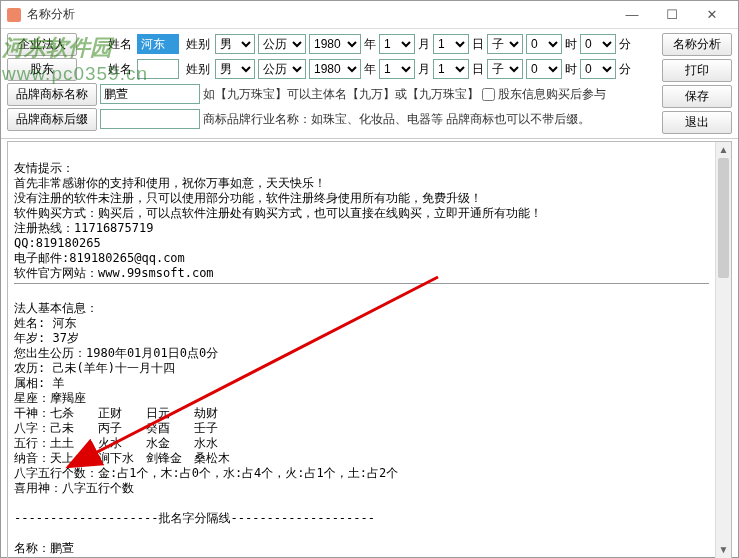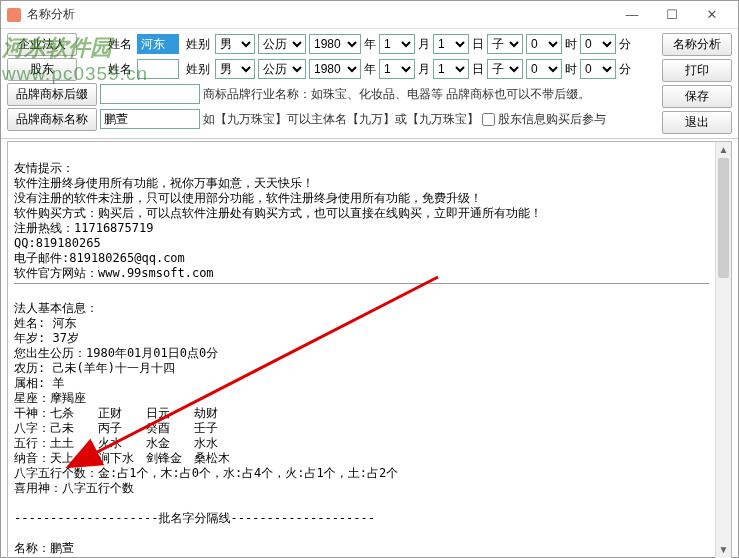--- a/index.html
+++ b/index.html
@@ -86,30 +86,30 @@
         <span>月</span>
         <select class="sel" style="width:36px"><option>1</option></select>
         <span>日</span>
         <select class="sel" style="width:36px"><option>子</option></select>
         <select class="sel" style="width:36px"><option>0</option></select>
         <span>时</span>
         <select class="sel" style="width:36px"><option>0</option></select>
         <span>分</span>
       </div>
       <div class="form-row">
-        <span class="btn-small" style="min-width:84px">品牌商标后缀</span>
-        <input class="txt" style="width: 100px;" value="">
-        <span class="desc-text">商标品牌行业名称：如珠宝、化妆品、电器等 品牌商标也可以不带后缀。</span>
-      </div>
-      <div class="form-row">
         <span class="btn-small" style="min-width:84px">品牌商标名称</span>
         <input class="txt" style="width: 100px;" value="鹏萱">
         <span class="desc-text">如【九万珠宝】可以主体名【九万】或【九万珠宝】</span>
         <input type="checkbox" class="checkbox" style="">
         <span class="desc-text">股东信息购买后参与</span>
+      </div>
+      <div class="form-row">
+        <span class="btn-small" style="min-width:84px">品牌商标后缀</span>
+        <input class="txt" style="width: 100px;" value="">
+        <span class="desc-text">商标品牌行业名称：如珠宝、化妆品、电器等 品牌商标也可以不带后缀。</span>
       </div>
     </div>
     <div class="side-btns">
       <span class="btn-small">名称分析</span>
       <span class="btn-small">打印</span>
       <span class="btn-small">保存</span>
       <span class="btn-small">退出</span>
     </div>
   </div>
 
@@ -117,21 +117,21 @@
     <svg class="arrow-overlay" viewBox="0 0 420 210">
       <defs>
           <marker id="ah" markerWidth="12" markerHeight="10" refX="11" refY="5" orient="auto">
             <polygon points="0,0 12,5 0,10" fill="#d00"></polygon>
           </marker>
         </defs>
       <line x1="400" y1="10" x2="30" y2="200" stroke="#d00" stroke-width="3" marker-end="url(#ah)"></line>
     </svg>
     <div class="content">
 <span>友情提示：</span>
-<span>软件注册终身使用所有功能，祝你万事如意，天天快乐！</span>
+<span>首先非常感谢你的支持和使用，祝你万事如意，天天快乐！</span>
 <span>没有注册的软件未注册，只可以使用部分功能，软件注册终身使用所有功能，免费升级！</span>
 <span>软件购买方式：购买后，可以点软件注册处有购买方式，也可以直接在线购买，立即开通所有功能！</span>
 <span>注册热线：11716875719</span>
 <span>QQ:819180265</span>
 <span>电子邮件:819180265@qq.com</span>
 <span>软件官方网站：www.99smsoft.com</span>
 <hr class="hr-thin">
 <span>法人基本信息：</span>
 <span>姓名: 河东</span>
 <span>年岁: 37岁</span>

